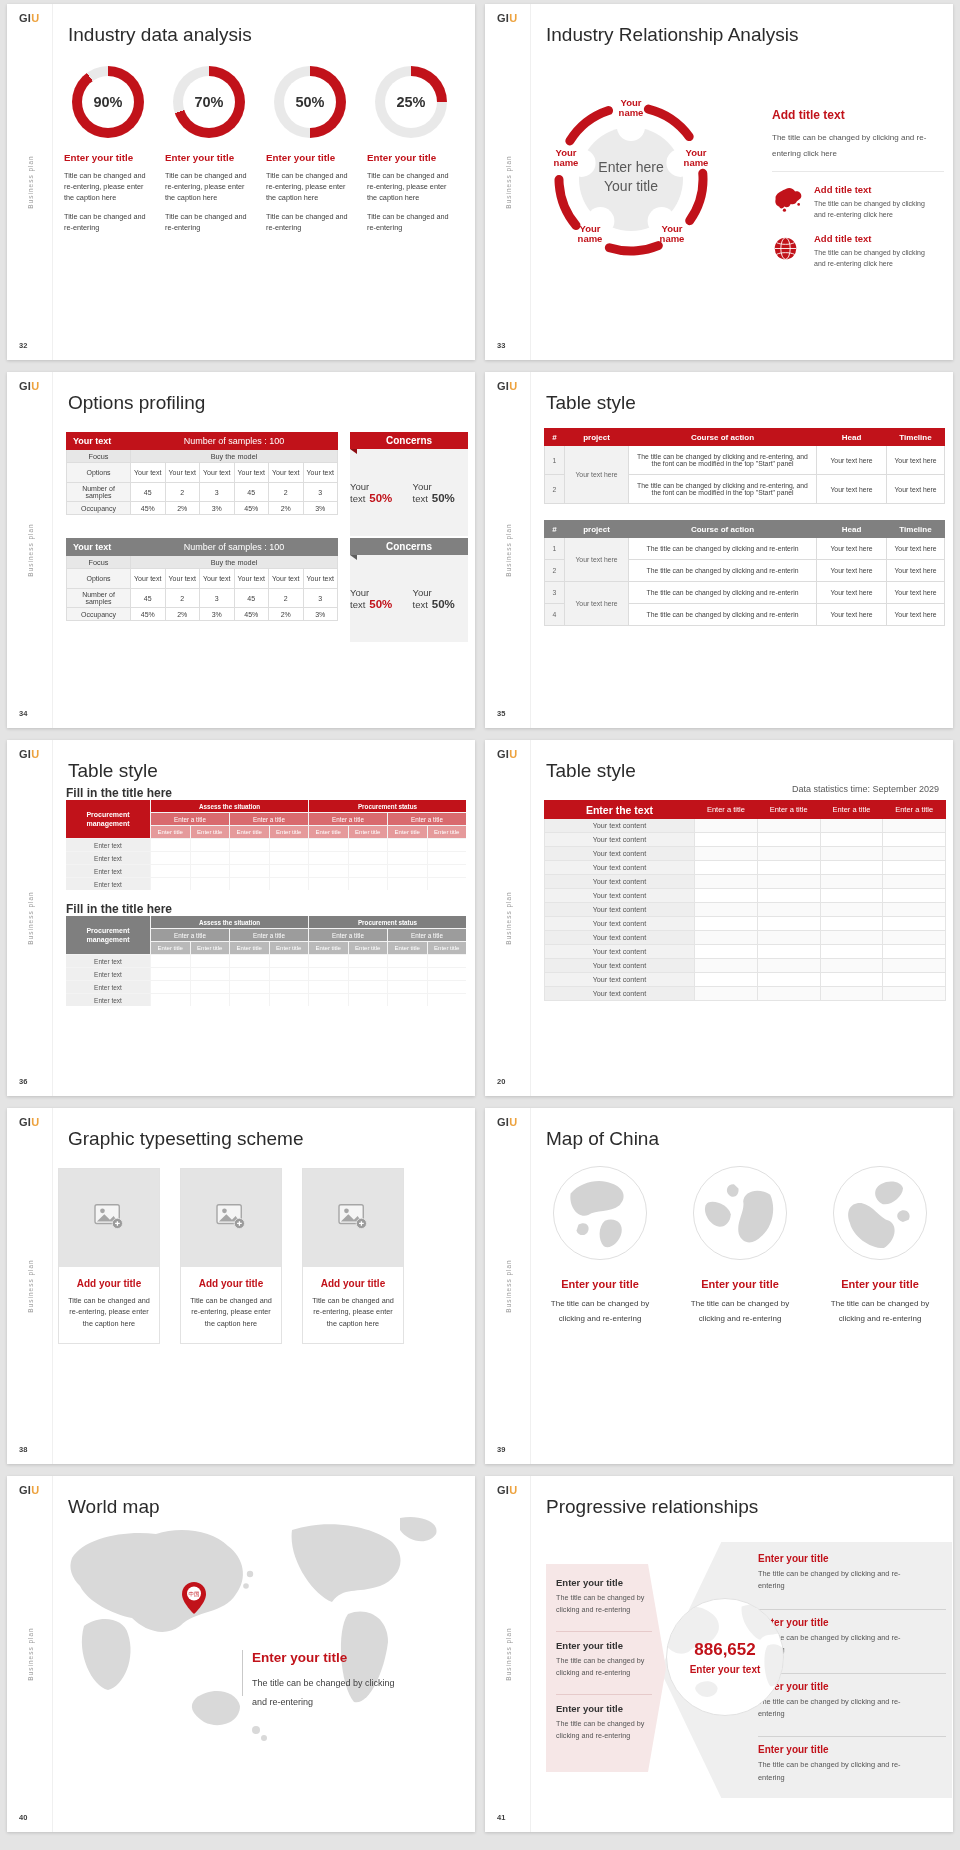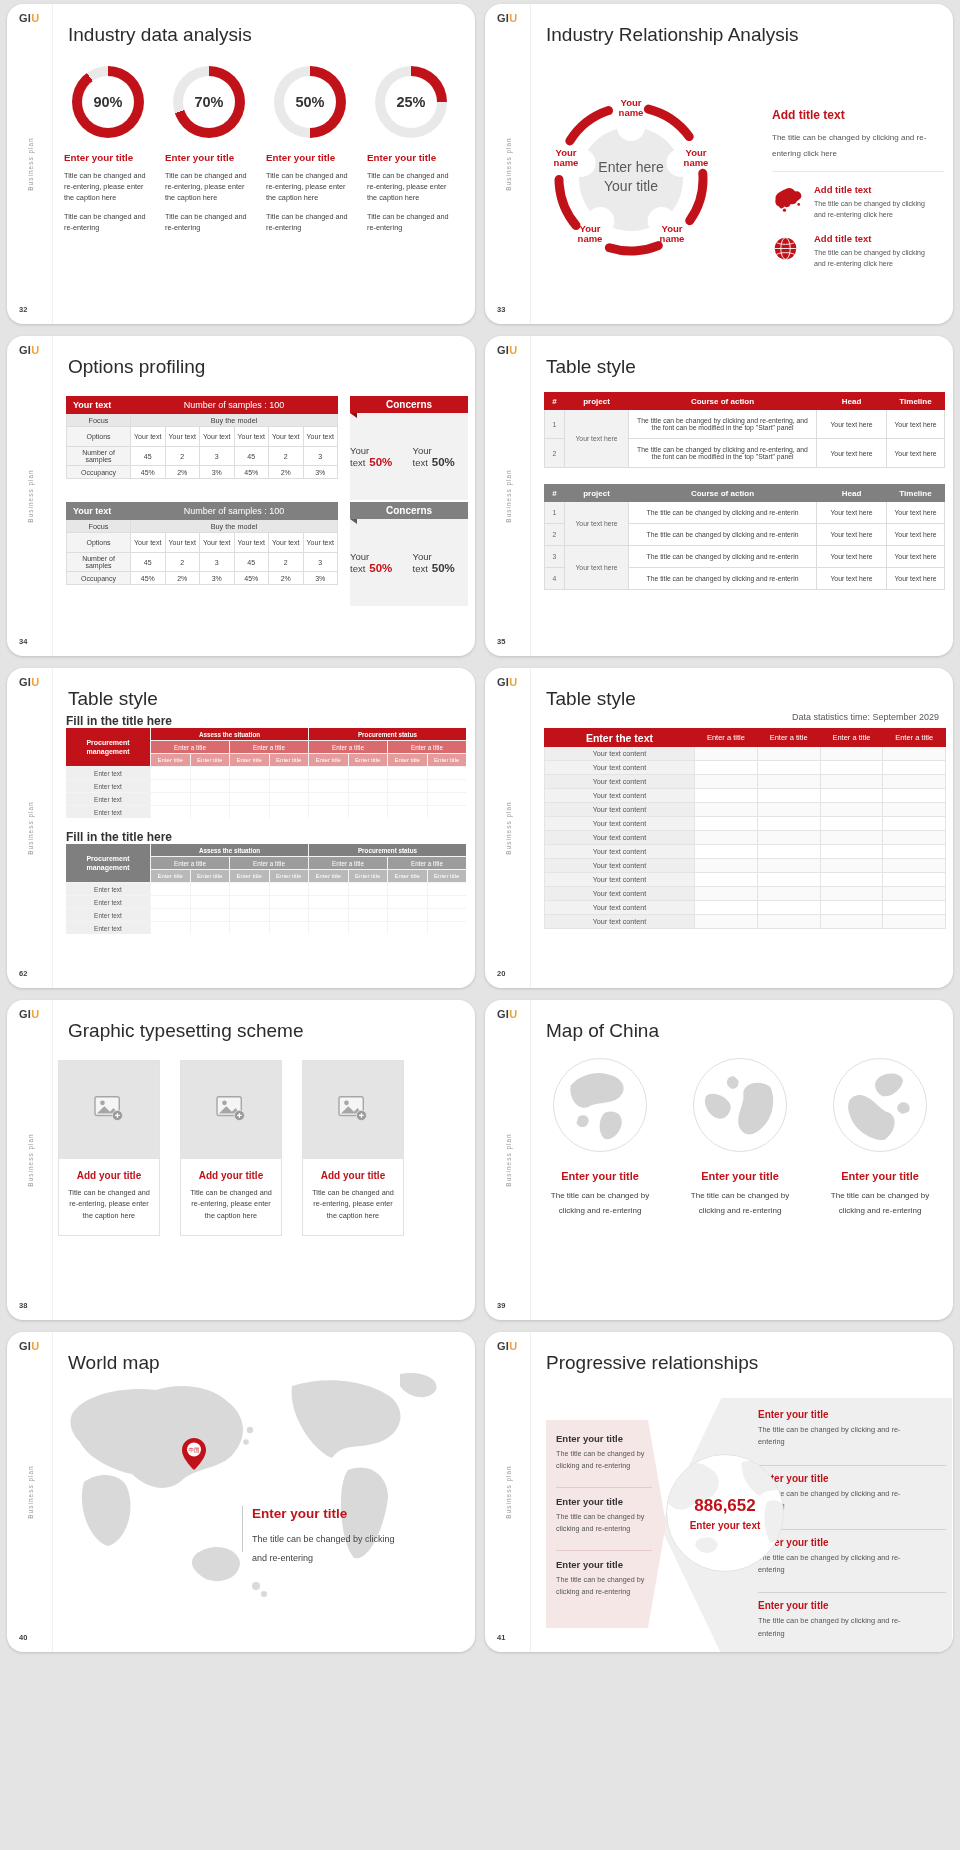--- a/index.html
+++ b/index.html
@@ -1,19 +1,19 @@
 <!DOCTYPE html>
 <html><head>
 <meta charset="utf-8">
 <style>
   html,body{margin:0;padding:0;background:#e4e4e4;-webkit-text-size-adjust:none;}
   *{box-sizing:border-box;}
   body{font-family:"Liberation Sans",sans-serif;color:#3f3f3f;}
   .board{width:960px;display:grid;grid-template-columns:468px 468px;gap:12px 10px;padding:4px 7px 18px 7px;}
-  .slide{position:relative;width:468px;height:320px;background:#fff;box-shadow:0 1px 3px rgba(0,0,0,.16);overflow:hidden;border-radius:16px;}
+  .slide{position:relative;width:468px;height:356px;background:#fff;box-shadow:0 1px 3px rgba(0,0,0,.16);overflow:hidden;}
   
   .rail{position:absolute;left:0;top:0;bottom:0;width:46px;border-right:1px solid #f0f0f0;}
   .logo{position:absolute;top:8px;left:12px;font-size:11px;font-weight:bold;color:#3c3c3c;letter-spacing:.3px;}
   .logo .lo{color:#eda23e;}
   .vtext{position:absolute;top:50%;left:50%;transform:translate(-50%,-50%) rotate(180deg);writing-mode:vertical-rl;font-size:6.5px;color:#9a9a9a;letter-spacing:1px;}
   .pnum{position:absolute;bottom:10px;left:12px;font-size:7.5px;font-weight:bold;color:#3f3f3f;}
   .content{position:absolute;left:47px;top:0;right:0;bottom:0;}
   .stitle{position:absolute;left:14px;top:20px;margin:0;font-size:19px;font-weight:400;color:#2b2b2b;}
   :root{--red:#C1121A;--pink1:#D96A6E;--pink2:#E59A9B;--g1:#7F7F7F;--g2:#9C9C9C;--g3:#B9B9B9;}
   
@@ -433,21 +433,21 @@
             </tr>
       </tbody>
         </table>
     </div>
   </section>
 
   <section class="slide">
     <div class="rail">
       <div class="logo"><span>GI</span><span class="lo">U</span></div>
       <div class="vtext">Business plan</div>
-      <div class="pnum">62</div>
+      <div class="pnum">36</div>
     </div>
     <div class="content">
       <h2 class="stitle">Table style</h2>
       <div class="sect" style="top:46px;">Fill in the title here</div>
 
       <div class="g36" style="top:60px;">
         <div class="gc corner">Procurement management</div>
         <div class="gc gh1">Assess the situation</div>
         <div class="gc gh1">Procurement status</div>
         <div class="gc gh2">Enter a title</div>

